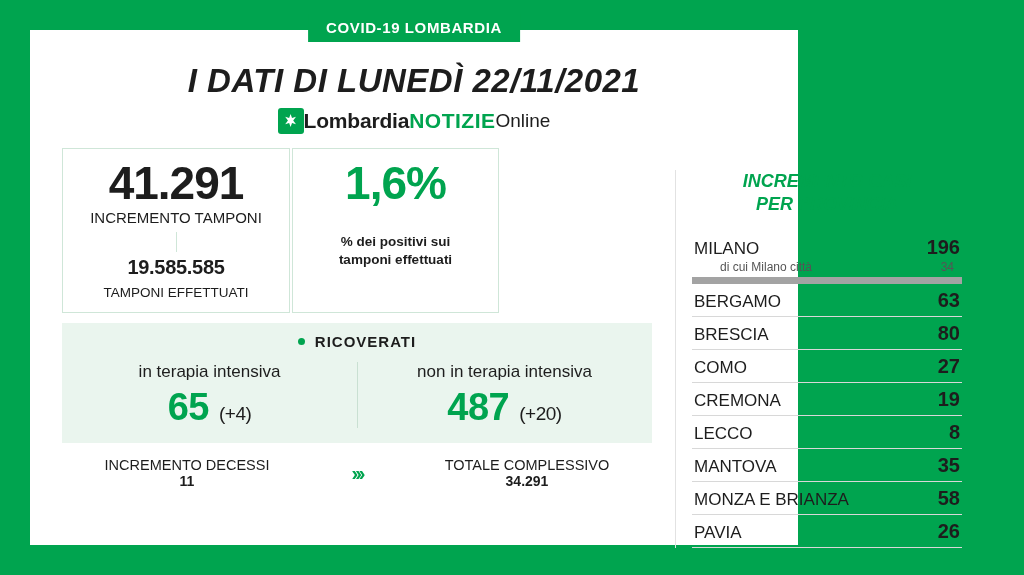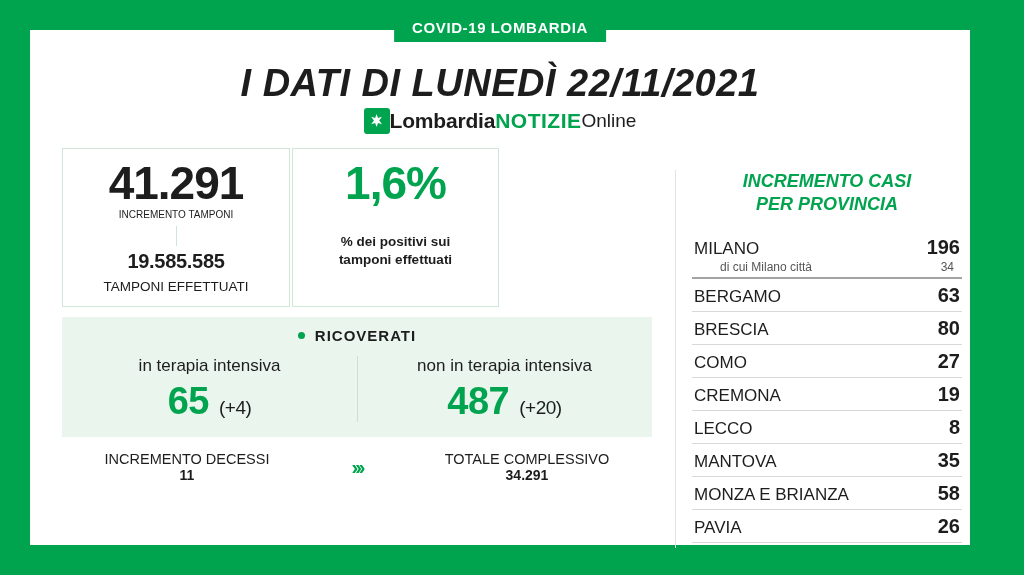--- a/index.html
+++ b/index.html
@@ -16,21 +16,21 @@
   .frame {
     position: absolute;
     left: 0; top: 0;
     width: 1024px; height: 575px;
     background: #00a44f;
   }
   .card {
     position: absolute;
     left: 30px;
     top: 30px;
-    width: 940px;
+    width: 768px;
     height: 515px;
     background: #ffffff;
     box-sizing: border-box;
   }
   
   .banner {
     position: absolute;
     left: 50%;
     transform: translateX(-50%);
     top: -16px;
@@ -41,21 +41,21 @@
     letter-spacing: 0.6px;
     padding: 5px 18px 6px 18px;
     white-space: nowrap;
   }
   .title {
     position: absolute;
     top: 32px;
     left: 0;
     width: 100%;
     text-align: center;
-    font-size: 38px;
+    font-size: 33px;
     font-weight: bold;
     font-style: italic;
     color: #1d1d1d;
     letter-spacing: 0.5px;
   }
   
   .logo-row {
     position: absolute;
     top: 78px;
     left: 0;
@@ -120,21 +120,21 @@
     font-size: 46px;
     font-weight: bold;
     color: #1d1d1d;
     line-height: 1.05;
     letter-spacing: -1px;
   }
   .bignum.green {
     color: #00a44f;
   }
   .caption {
-    font-size: 10px;
+    font-size: 15px;
     color: #1d1d1d;
     margin-top: 2px;
   }
   .divider-v {
     width: 1px;
     height: 20px;
     margin: 6px auto 4px auto;
     background: #cfe6d8;
   }
   .sub-big {
@@ -281,21 +281,21 @@
   .prov-val {
     font-size: 20px;
     font-weight: bold;
     color: #1d1d1d;
   }
   .prov-sub {
     display: flex;
     align-items: flex-start;
     justify-content: space-between;
     padding: 0 2px 3px 2px;
-    border-bottom: 2px solid #a3a3a3;
+    border-bottom: 7px solid #a3a3a3;
     margin-top: -3px;
   }
   .prov-sub-name {
     font-size: 12px;
     color: #555;
     padding-left: 26px;
   }
   .prov-sub-val {
     font-size: 12px;
     color: #555;

